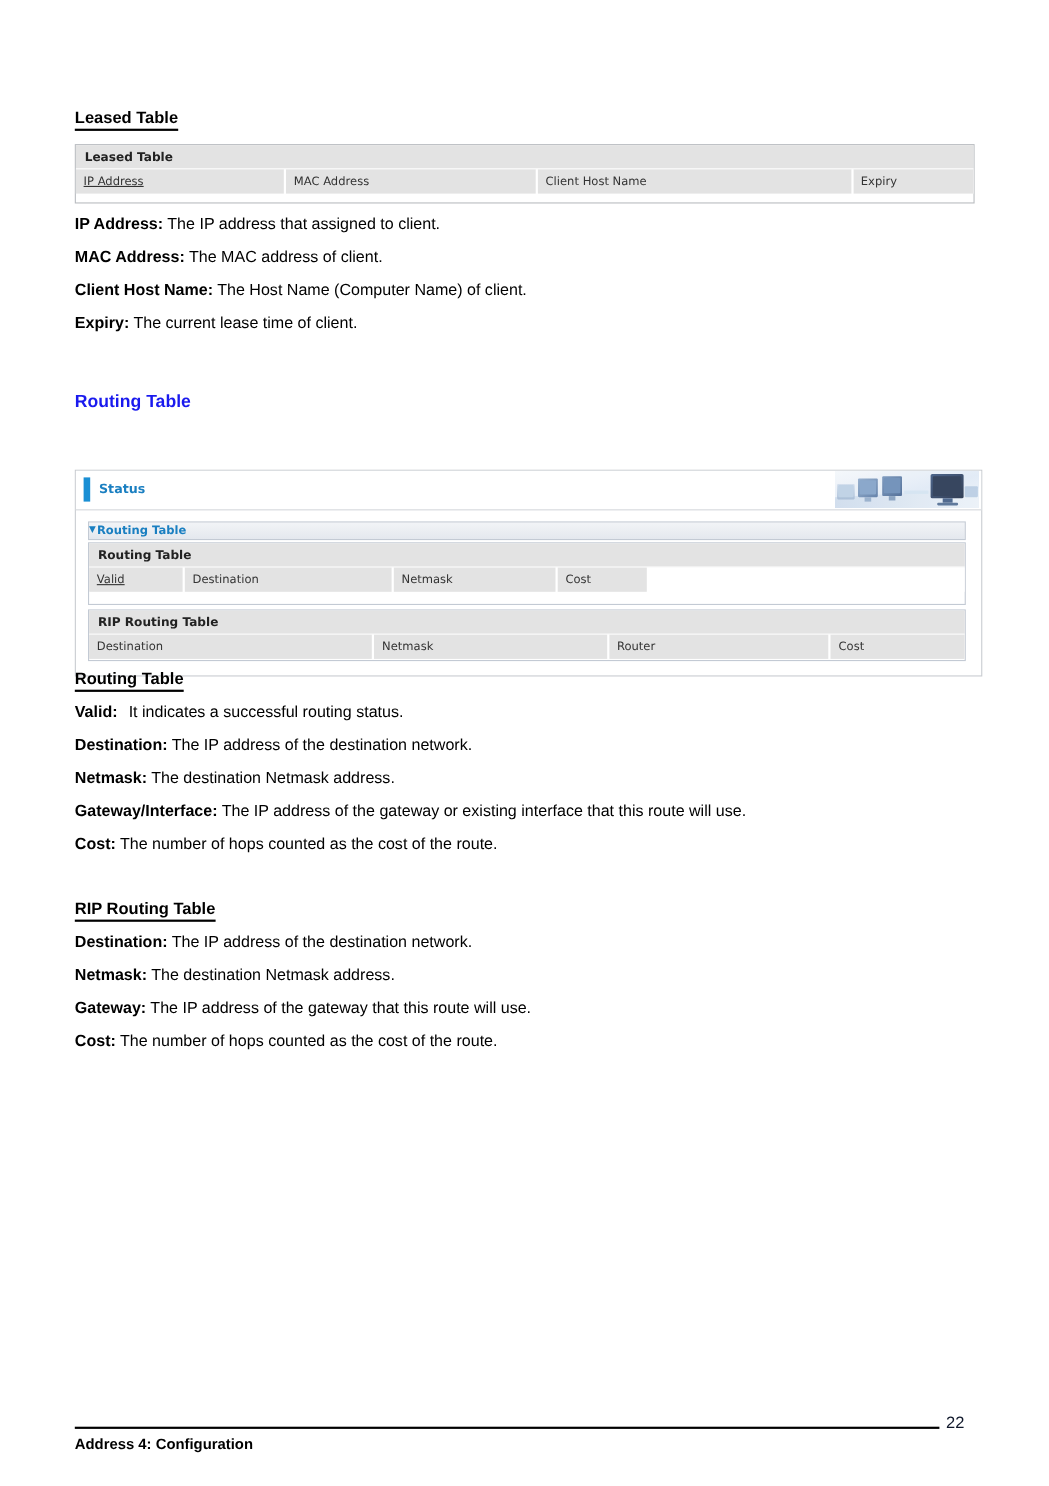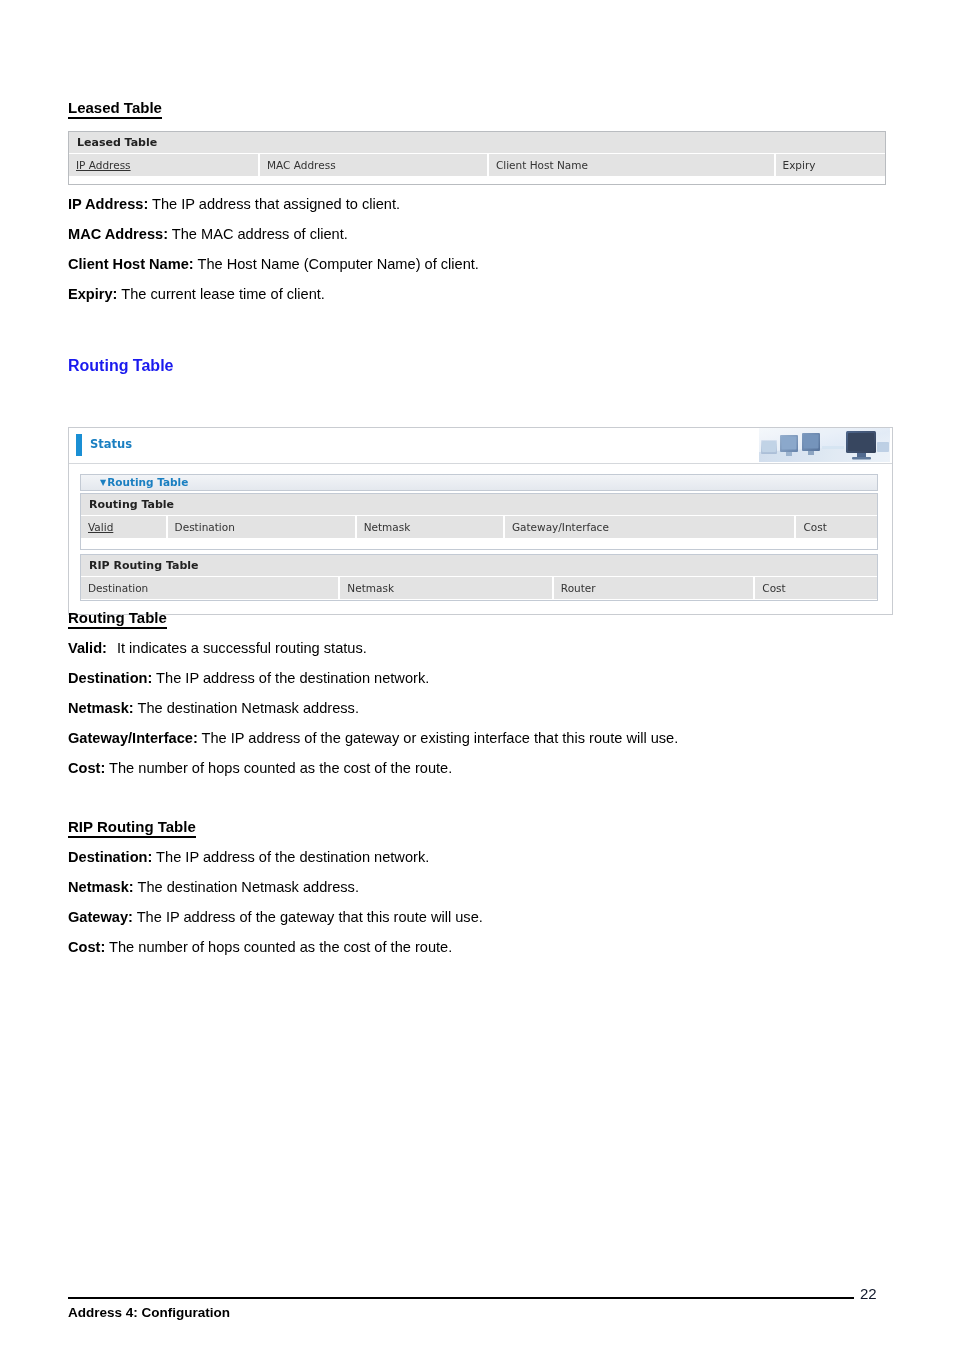--- a/index.html
+++ b/index.html
@@ -168,21 +168,21 @@
     top: 46px;
     width: 798px;
     height: 17px;
     background: linear-gradient(#f2f4f7, #e4e8ee);
     border: 1px solid #c3cad4;
     box-sizing: border-box;
     font-size: 10.5px;
     font-weight: bold;
     color: #1a7fc1;
     line-height: 15px;
-    padding-left: 19px;
+    padding-left: 0;
     font-family: "DejaVu Sans", sans-serif;
     white-space: nowrap;
   }
   #routing-collapse .tri {
     display: inline-block;
     font-size: 8px;
     transform: translateY(-1px);
     margin-right: 1px;
   }
 
@@ -309,21 +309,20 @@
     <div id="routing-collapse">
       <span class="tri">▼</span><span>Routing Table</span>
     </div>
 
     <div class="ui-table" id="routing-table-widget">
       <div class="ui-caption">Routing Table</div>
       <div class="ui-colrow">
         <div class="ui-col" style="width:85px;text-decoration:underline;">Valid</div>
         <div class="ui-col" style="width:188px;">Destination</div>
         <div class="ui-col" style="width:147px;">Netmask</div>
-        <div class="ui-col" style="width:291px;">Gateway/Interface</div>
         <div class="ui-col" style="width:81px;">Cost</div>
       </div>
     </div>
 
     <div class="ui-table" id="rip-routing-table-widget">
       <div class="ui-caption">RIP Routing Table</div>
       <div class="ui-colrow">
         <div class="ui-col" style="width:258px;">Destination</div>
         <div class="ui-col" style="width:212px;">Netmask</div>
         <div class="ui-col" style="width:200px;">Router</div>

